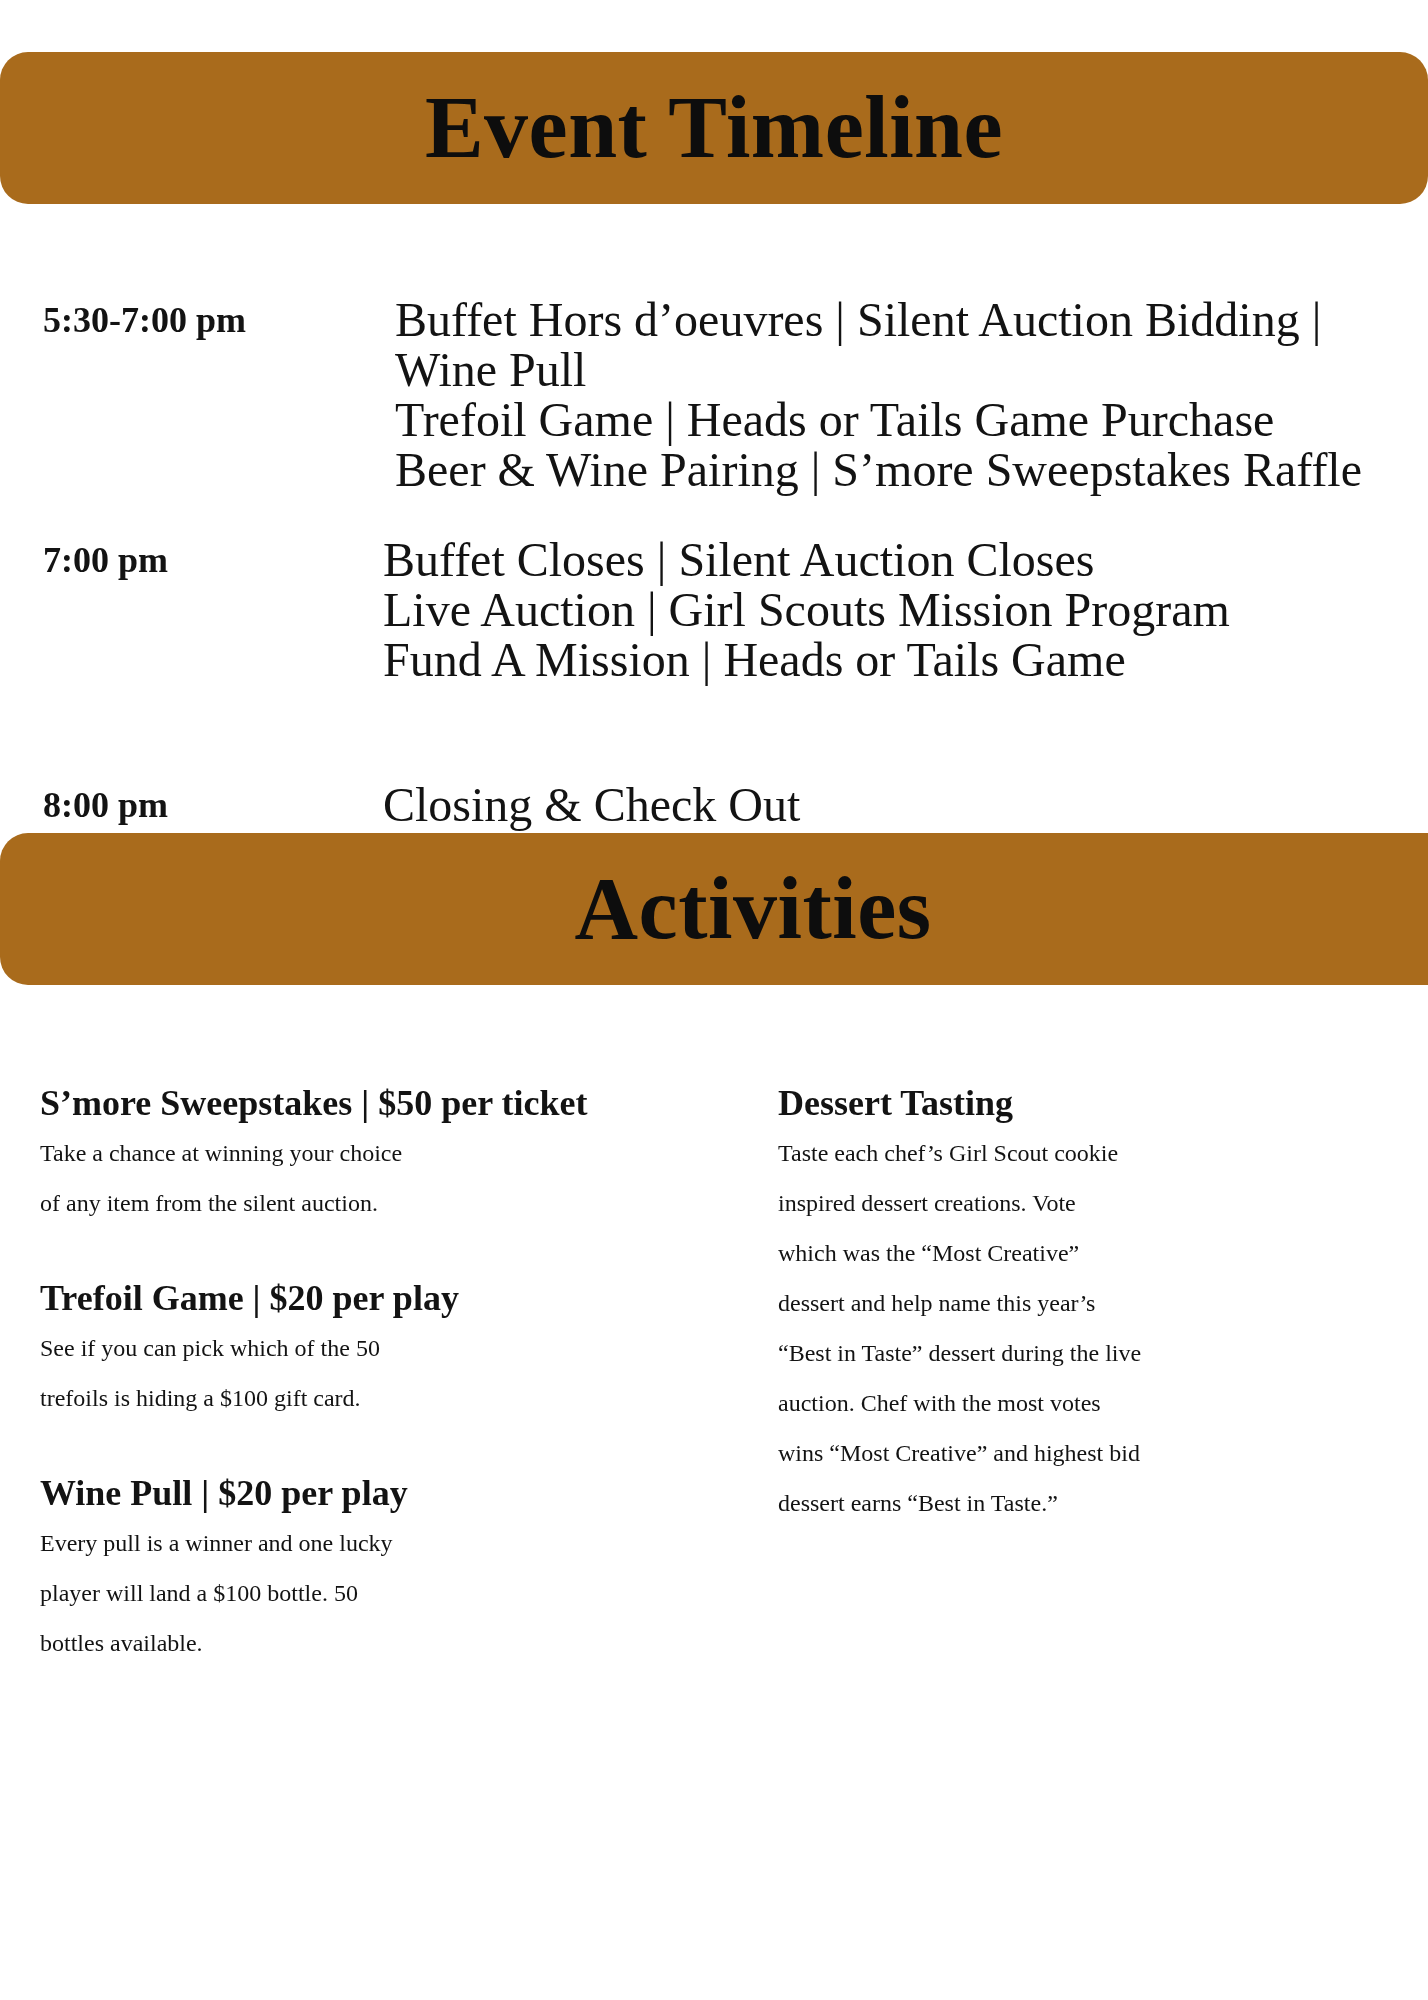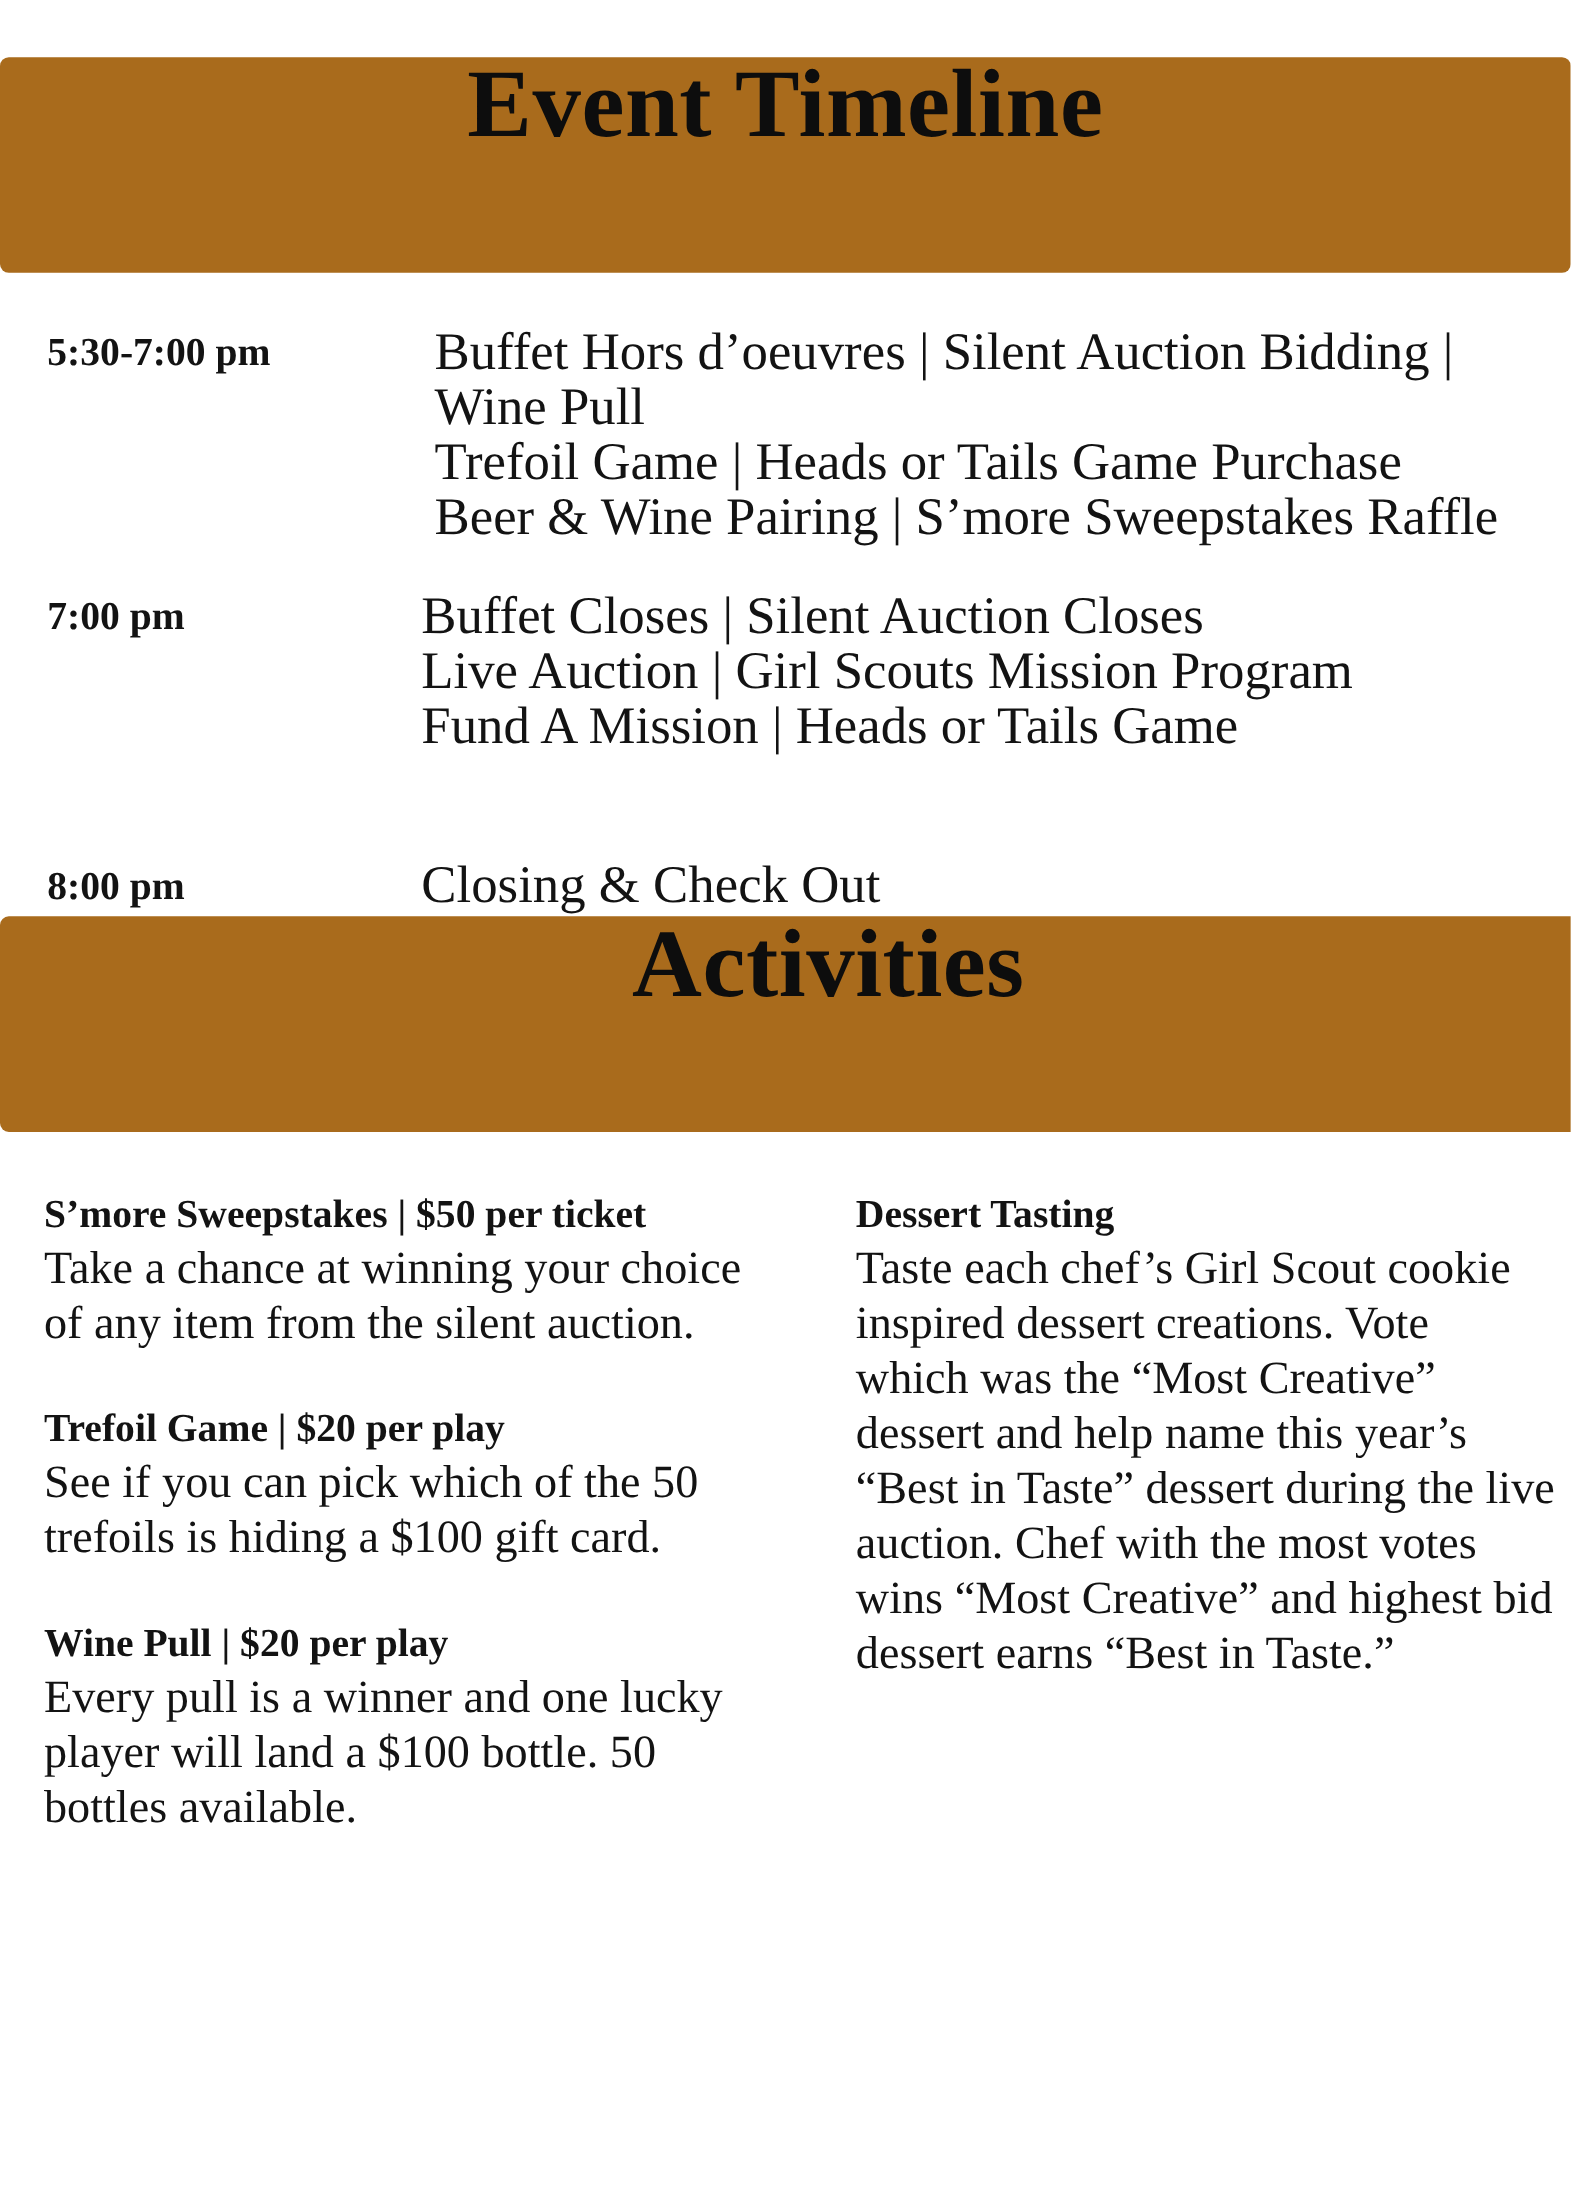--- a/index.html
+++ b/index.html
@@ -9,25 +9,25 @@
     height: 2000px;
     background: #ffffff;
     font-family: "Liberation Serif", "DejaVu Serif", serif;
     color: #131313;
     overflow: hidden;
   }
   .banner {
     position: absolute;
     left: 0;
     width: 1428px;
-    height: 196px;
+    height: 152px;
     background: #a96b1c;
-    border-radius: 8px;
+    border-radius: 28px;
     display: flex;
-    align-items: flex-start;
+    align-items: center;
     justify-content: center;
   }
   .banner--timeline  { top: 52px; }
   .banner--activities { top: 833px; padding-left: 39px; }
   .banner h1 {
     margin: 0;
     font-size: 88px;
     font-weight: 700;
     color: #0d0d0d;
     letter-spacing: 0.5px;
@@ -57,21 +57,21 @@
   
   .acol { position: absolute; top: 1078px; }
   .acol--left  { left: 40px;  width: 690px; }
   .acol--right { left: 778px; width: 645px; }
   .aitem { margin-bottom: 45px; }
   .aitem .heading {
     font-weight: 700;
     font-size: 36px;
     line-height: 50px;
   }
-  .aitem .line { font-size: 42px; line-height: 50px; }
+  .aitem .line { font-size: 24px; line-height: 50px; }
 </style>
 </head>
 <body>
 
 <div class="page">
 
   <div class="banner banner--timeline">
     <h1>Event Timeline</h1>
   </div>
 

